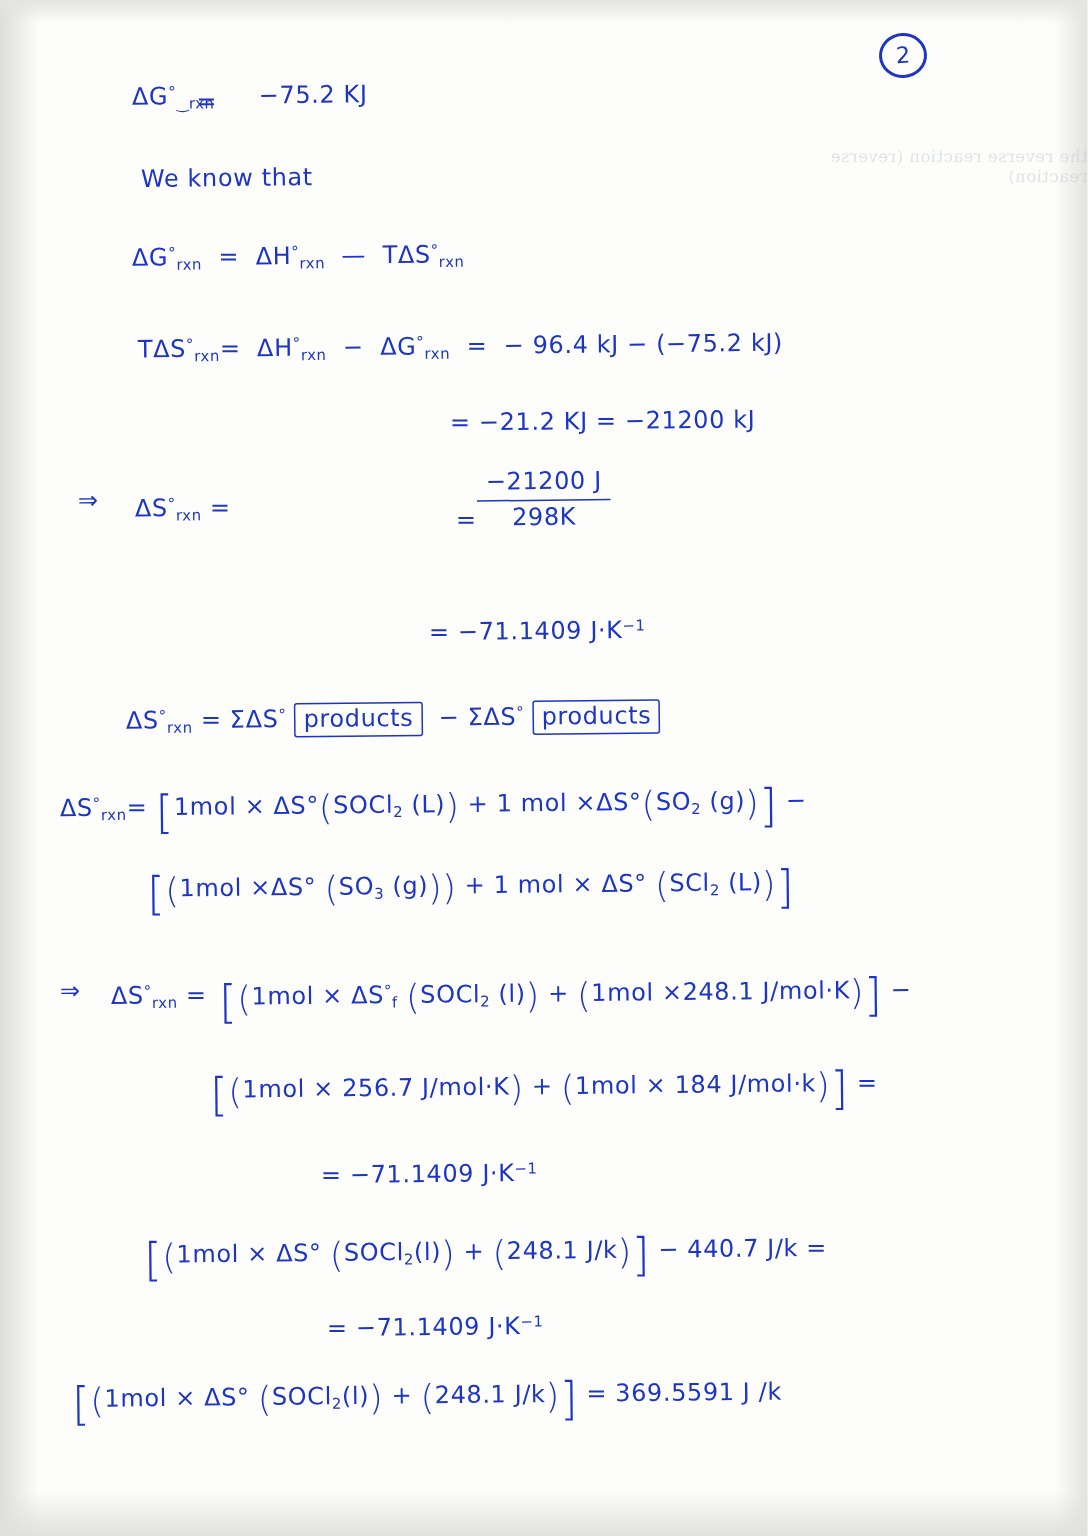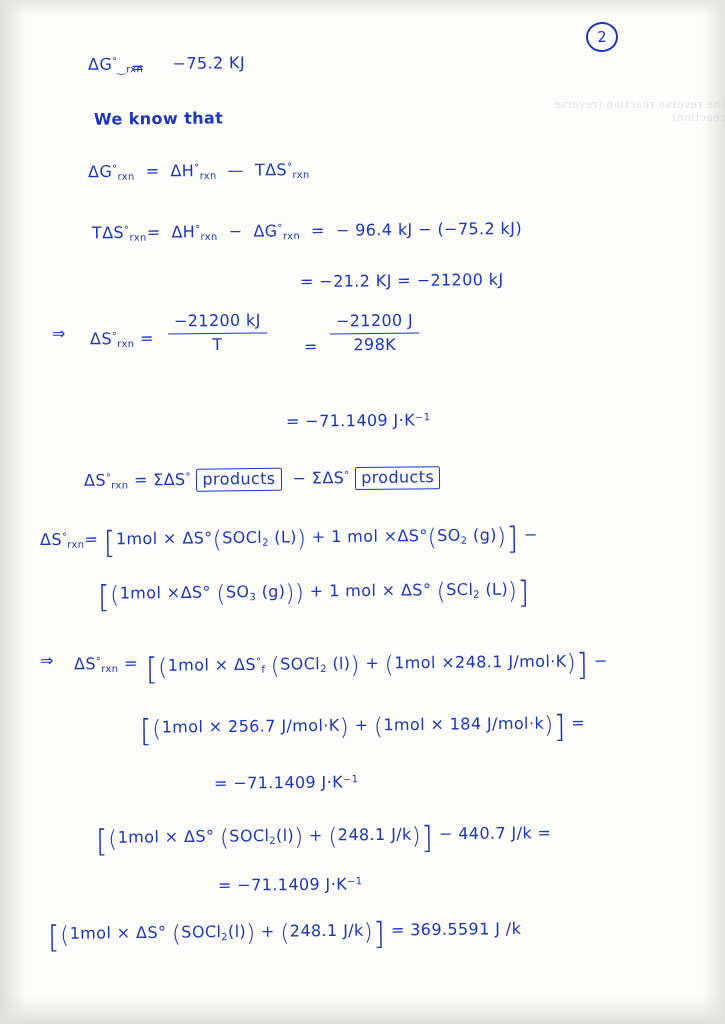--- a/index.html
+++ b/index.html
@@ -111,45 +111,40 @@
   <div class="ghost" style="left:505px; top:98px; transform:scaleX(-1);">the reverse reaction (reverse reaction)</div>
 
   <div class="page-num">2</div>
 
   <div class="ink hw" style="left:88px; top:55px;">
     <span>ΔG<sup>°</sup><sub>‿rxn</sub></span>
     <span style="margin-left:24px;">−75.2 KJ</span>
   </div>
   <div class="ink hw" style="left:131px; top:59px;">=</div>
 
-  <div class="ink hw" style="left:94px; top:110px;font-weight:bold;">We know that</div>
+  <div class="ink hw" style="left:94px; top:110px;">We know that</div>
 
   <div class="ink hw" style="left:88px; top:162px;">
     ΔG<sup>°</sup><sub>rxn</sub> &nbsp;=&nbsp; ΔH<sup>°</sup><sub>rxn</sub> &nbsp;—&nbsp; TΔS<sup>°</sup><sub>rxn</sub>
   </div>
 
   <div class="ink hw" style="left:92px; top:222px;">
     TΔS<sup>°</sup><sub>rxn</sub>=&nbsp; ΔH<sup>°</sup><sub>rxn</sub> &nbsp;−&nbsp; ΔG<sup>°</sup><sub>rxn</sub> &nbsp;=&nbsp; − 96.4 kJ − (−75.2 kJ)
   </div>
 
   <div class="ink hw" style="left:300px; top:272px;">
     = −21.2 KJ = −21200 kJ
   </div>
 
   <div class="ink hw" style="left:52px; top:325px;">⇒</div>
   <div class="ink hw" style="left:90px; top:330px;">
     ΔS<sup>°</sup><sub>rxn</sub> =
   </div>
-  <div class="ink hw frac" style="left:168px; top:312px;">
-    <span class="num">−21200 kJ</span>
-    <span class="bar"></span>
-    <span class="den">T</span>
-  </div>
   <div class="ink hw" style="left:304px; top:338px;">=</div>
-  <div class="ink hw frac" style="left:330px; top:312px;text-align:center;">
+  <div class="ink hw frac" style="left:318px; top:312px;text-align:center;">
     <span class="num">−21200 J</span>
     <span class="bar"></span>
     <span class="den">298K</span>
   </div>
 
   <div class="ink hw" style="left:286px; top:412px;">
     = −71.1409 J·K<sup>−1</sup>
   </div>
 
   <div class="ink hw" style="left:84px; top:470px;">

